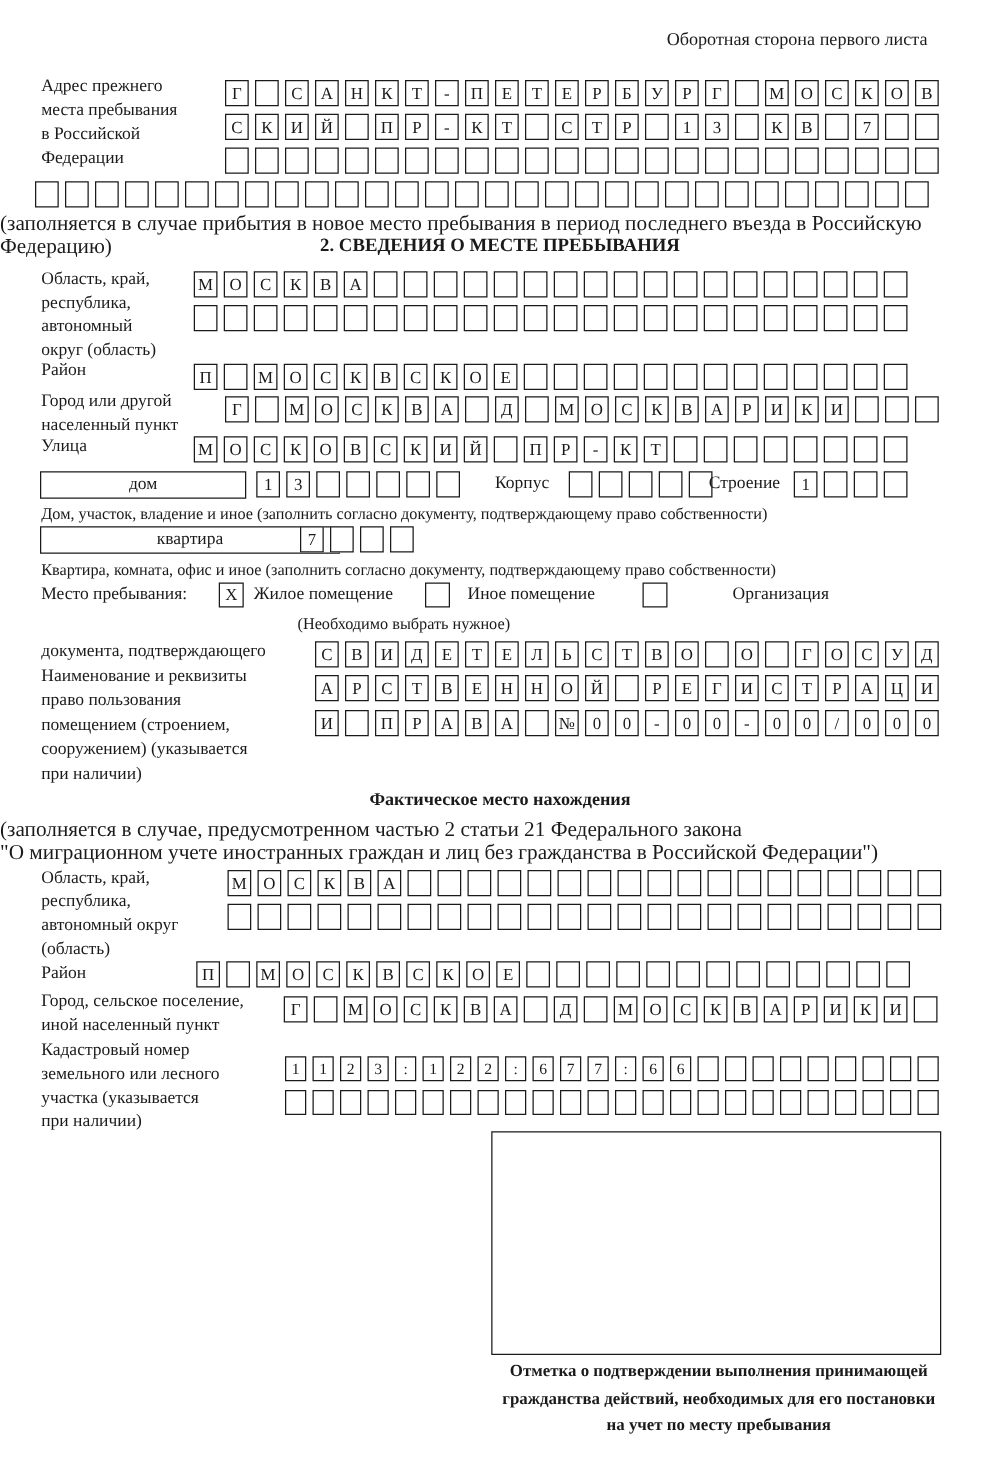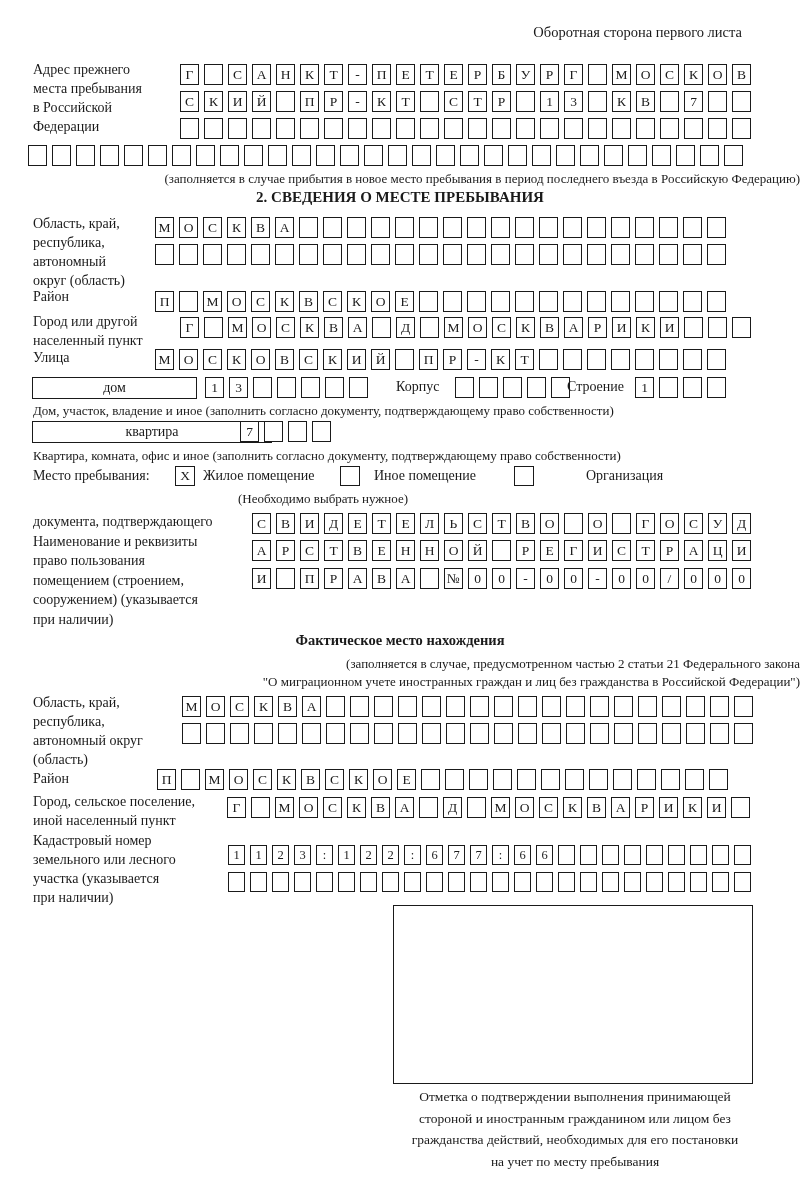--- a/index.html
+++ b/index.html
@@ -9,21 +9,21 @@
     background:var(--paper); color:var(--ink);
     font-family:"Liberation Serif","DejaVu Serif",serif;
     overflow:hidden;
   }
   .abs { position:absolute; }
   .corner { position:absolute; top:24px; right:58px; font-size:14.5px; }
   .lbl { font-size:14px; line-height:19px; }
   .lbl6 { font-size:14px; line-height:19.5px; }
   .h2  { position:absolute; left:0; right:0; text-align:center; font-weight:bold; font-size:15px; }
   .subtitle { position:absolute; left:0; right:0; text-align:center; font-weight:bold; font-size:14.5px; }
-  .note { position:absolute; left:0; right:0; text-align:right; font-size:13px; line-height:18px; }
+  .note { position:absolute; left:0; right:0; text-align:left; font-size:17px; line-height:18px; }
   .caption { position:absolute; font-size:13px; white-space:nowrap; }
   .cells { position:absolute; display:flex; gap:5px; }
   .cell {
     width:19px; height:21px; box-sizing:border-box;
     border:1.6px solid var(--ink); background:var(--paper);
     display:flex; align-items:center; justify-content:center;
     font-size:13.5px; line-height:1;
   }
   .cells.sm .cell { width:17px; height:20px; font-size:12.5px; }
   .wide-box {
@@ -32,21 +32,21 @@
     display:flex; align-items:center; justify-content:center;
     font-size:14px;
   }
   .inline-lbl { position:absolute; font-size:14px; white-space:nowrap; }
   .checkbox {
     position:absolute; width:20px; height:20px; box-sizing:border-box;
     border:1.6px solid var(--ink);
     display:flex; align-items:center; justify-content:center; font-size:13.5px;
   }
   .stamp-box { position:absolute; border:1.8px solid var(--ink); background:var(--paper); }
-  .stamp-caption { position:absolute; text-align:center; font-size:13.5px; line-height:21.5px; }
+  .stamp-caption { position:absolute; text-align:center; font-size:13.5px; line-height:21.5px;font-weight:bold; }
 </style>
 </head>
 <body>
 
 <div class="page">
 
   <div class="corner">Оборотная сторона первого листа</div>
 
   <div class="abs lbl" style="left:33px; top:60px; width:150px;">
       <div>Адрес прежнего</div>
@@ -614,18 +614,17 @@
       <span class="cell"></span>
       <span class="cell"></span>
       <span class="cell"></span>
       <span class="cell"></span>
       <span class="cell"></span>
     </div>
 
   <div class="stamp-box" style="left:393px; top:905px; width:358px; height:177px;"></div>
   <div class="stamp-caption" style="left:385px; top:1086px; width:380px;">
       <div>Отметка о подтверждении выполнения принимающей</div>
-      <div>стороной и иностранным гражданином или лицом без</div>
       <div>гражданства действий, необходимых для его постановки</div>
       <div>на учет по месту пребывания</div>
     </div>
 
 </div>
 
 </body></html>

